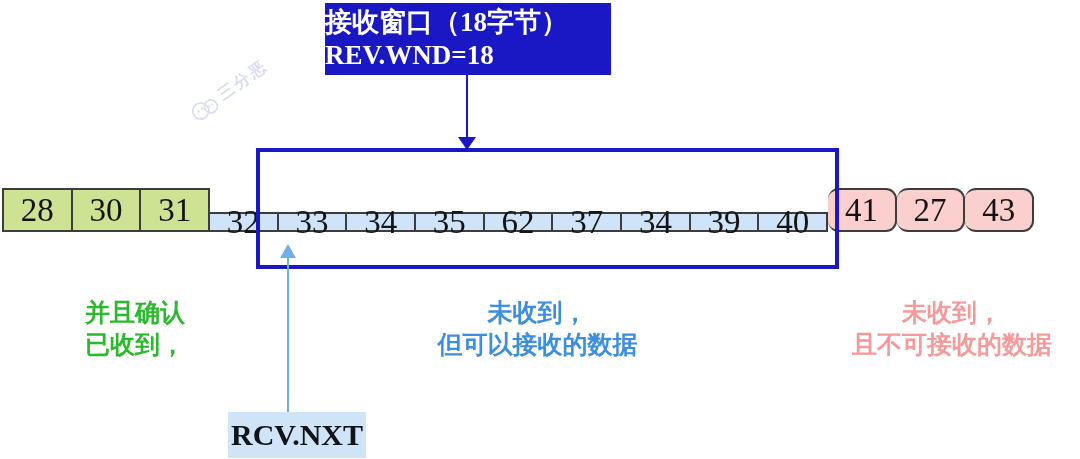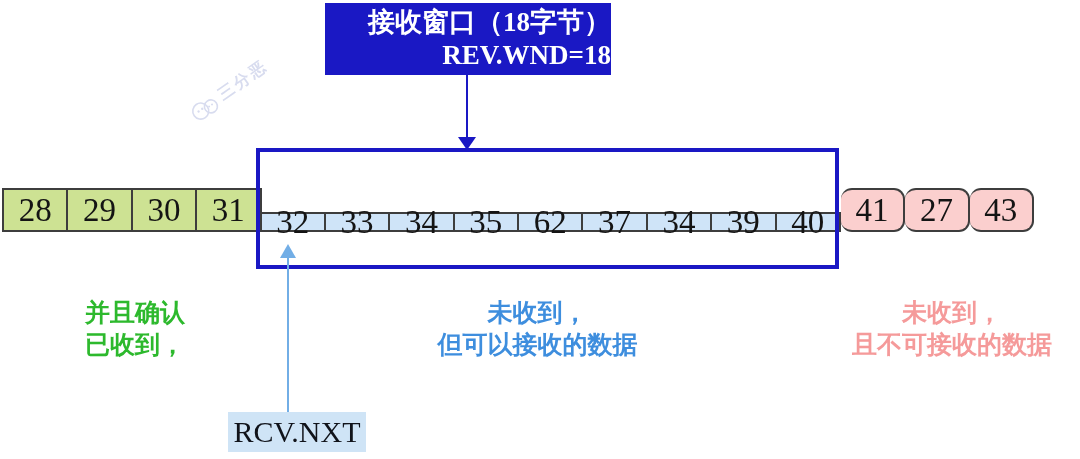--- a/index.html
+++ b/index.html
@@ -8,21 +8,21 @@
     width:1080px;height:459px;
     background:#ffffff;
     overflow:hidden;
     font-family:"Liberation Serif","DejaVu Serif",serif;
   }
   
   .header-box{
     position:absolute;left:325px;top:3px;width:286px;height:72px;
     background:var(--header-bg);
     color:var(--header-text);
-    display:flex;flex-direction:column;justify-content:center;align-items:flex-end;
+    display:flex;flex-direction:column;justify-content:center;align-items:flex-start;
     font-weight:bold;font-size:27px;line-height:33px;
     text-align:center;box-sizing:border-box;
   }
   
   .down-arrow-line{
     position:absolute;left:466px;top:75px;width:2px;height:64px;
     background:var(--window-border);
   }
   .down-arrow-head{
     position:absolute;left:458px;top:137px;width:0;height:0;
@@ -61,24 +61,24 @@
   .rcv-line{
     position:absolute;left:287px;top:257px;width:2px;height:155px;
     background:var(--pointer-arrow);
   }
   .rcv-head{
     position:absolute;left:280px;top:244px;width:0;height:0;
     border-left:8px solid transparent;border-right:8px solid transparent;
     border-bottom:14px solid var(--pointer-arrow);
   }
   .rcv-label{
-    position:absolute;left:228px;top:412px;width:138px;height:40px;
+    position:absolute;left:228px;top:412px;width:138px;height:46px;
     background:var(--pointer-bg);
     display:flex;align-items:center;justify-content:center;
-    font-size:30px;color:#10131a;
+    font-size:30px;color:#10131a;font-weight:bold;
   }
   
   .watermark{
     position:absolute;left:182px;top:82px;width:130px;height:75px;
     pointer-events:none;
   }
   .watermark-inner{
     position:absolute;left:10px;top:22px;
     display:flex;align-items:center;gap:4px;
     transform:rotate(-35deg);transform-origin:left center;
@@ -96,21 +96,20 @@
   <div class="header-box">
     <div>接收窗口（18字节）</div>
     <div>REV.WND=18</div>
   </div>
 
   <div class="down-arrow-line"></div>
   <div class="down-arrow-head"></div>
 
   <div class="cell-row" id="cell-row">
       <div class="cell received">28</div>
-      <div class="cell received">29</div>
       <div class="cell received">30</div>
       <div class="cell received">31</div>
       <div class="cell acceptable">32</div>
       <div class="cell acceptable">33</div>
       <div class="cell acceptable">34</div>
       <div class="cell acceptable">35</div>
       <div class="cell acceptable">62</div>
       <div class="cell acceptable">37</div>
       <div class="cell acceptable">34</div>
       <div class="cell acceptable">39</div>

